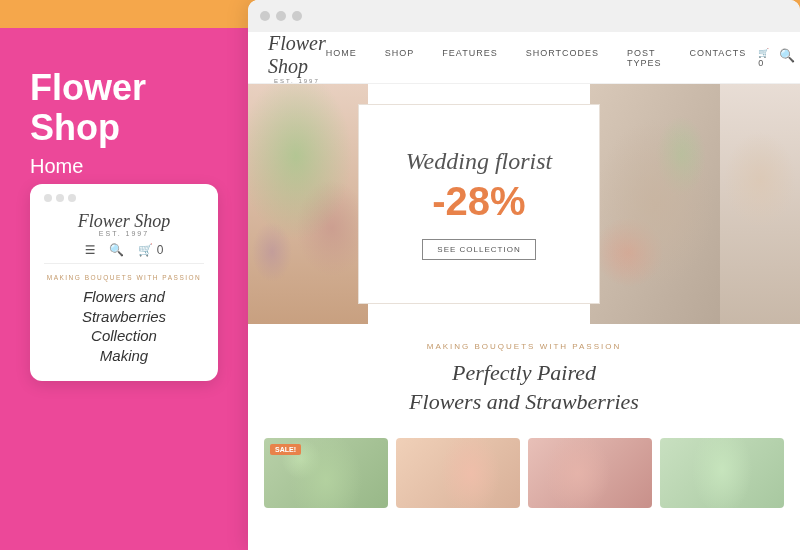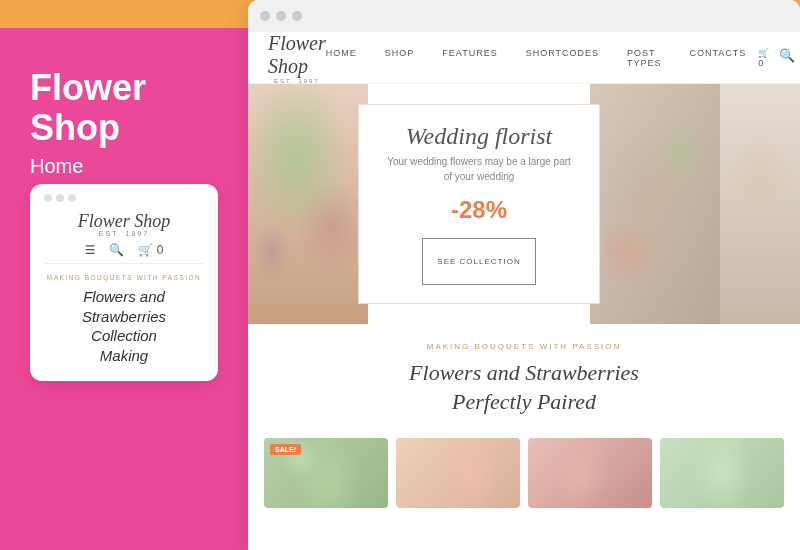--- a/index.html
+++ b/index.html
@@ -243,29 +243,29 @@
     }
 
     .hero-desc {
       font-size: 10px;
       color: #888;
       line-height: 1.5;
       margin-bottom: 12px;
     }
 
     .hero-discount {
-      font-size: 24px;
+      font-size: 40px;
       color: #e8824a;
       font-weight: bold;
       margin-bottom: 14px;
     }
 
     .hero-btn {
       border: 1px solid #888;
-      padding: 18px 14px;
+      padding: 5px 14px;
       font-size: 8px;
       letter-spacing: 1px;
       text-transform: uppercase;
       color: #555;
       cursor: pointer;
       background: transparent;
     }
 
     .hero-img-mid {
       width: 130px;
@@ -457,41 +457,37 @@
     </div>
   </div>
 
   <div class="hero-area">
     <div class="hero-img-left">
       <div class="floral-left"></div>
     </div>
     <div class="hero-banner">
       <div class="hero-banner-inner">
         <div class="hero-title">Wedding florist</div>
-        <div class="hero-desc">
-          <div>Your wedding flowers may be a large part</div>
-          <div>of your wedding</div>
-        </div>
         <div class="hero-discount">-28%</div>
         <button class="hero-btn">See Collection</button>
       </div>
     </div>
     <div class="hero-img-mid">
       <div class="floral-mid"></div>
     </div>
     <div class="hero-img-right">
       <div class="floral-right"></div>
     </div>
   </div>
 
   <div class="content-section">
     <div class="section-tagline">Making Bouquets With Passion</div>
     <div class="section-heading">
+      <div>Perfectly Paired</div>
       <div>Flowers and Strawberries</div>
-      <div>Perfectly Paired</div>
     </div>
   </div>
 
   <div class="product-row">
     <div class="product-item product-item-1">
       <div class="product-floral-1"></div>
       <div class="sale-badge">Sale!</div>
     </div>
     <div class="product-item product-item-2">
       <div class="product-floral-2"></div>

